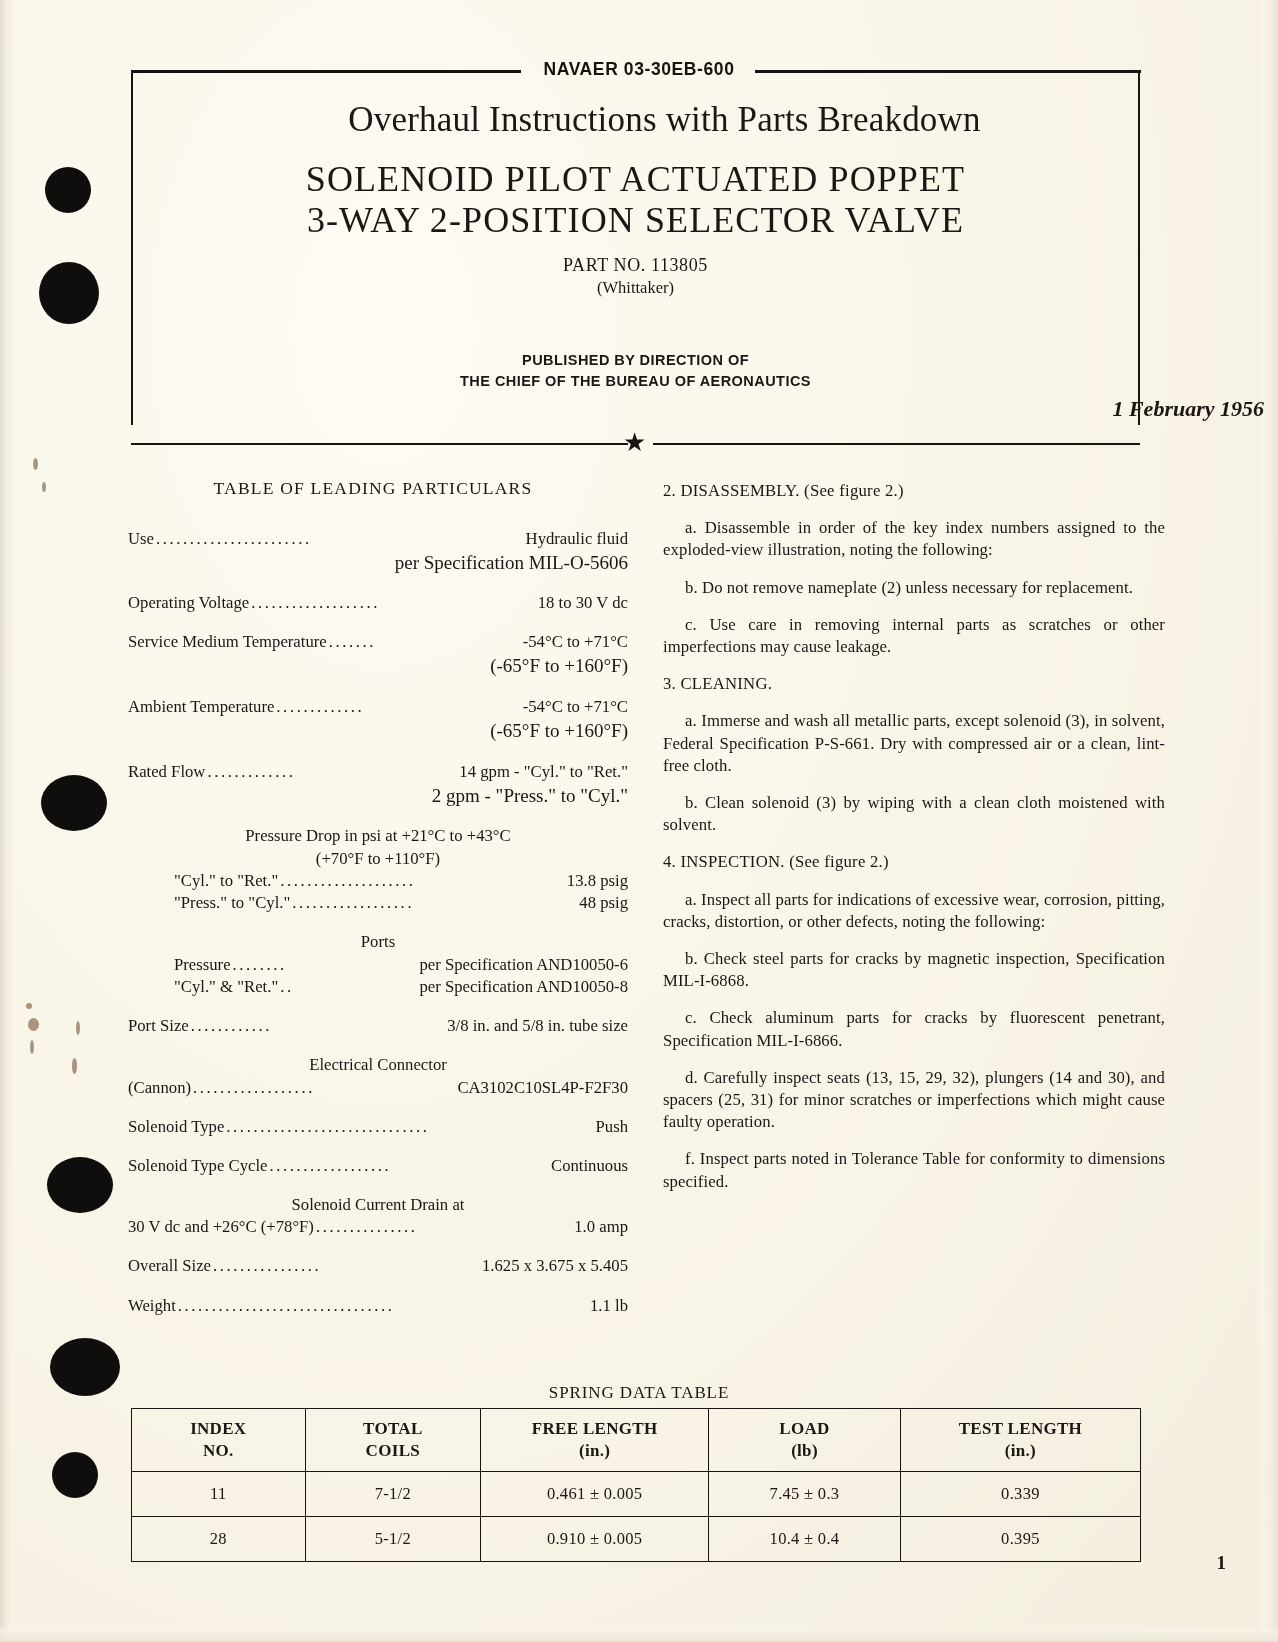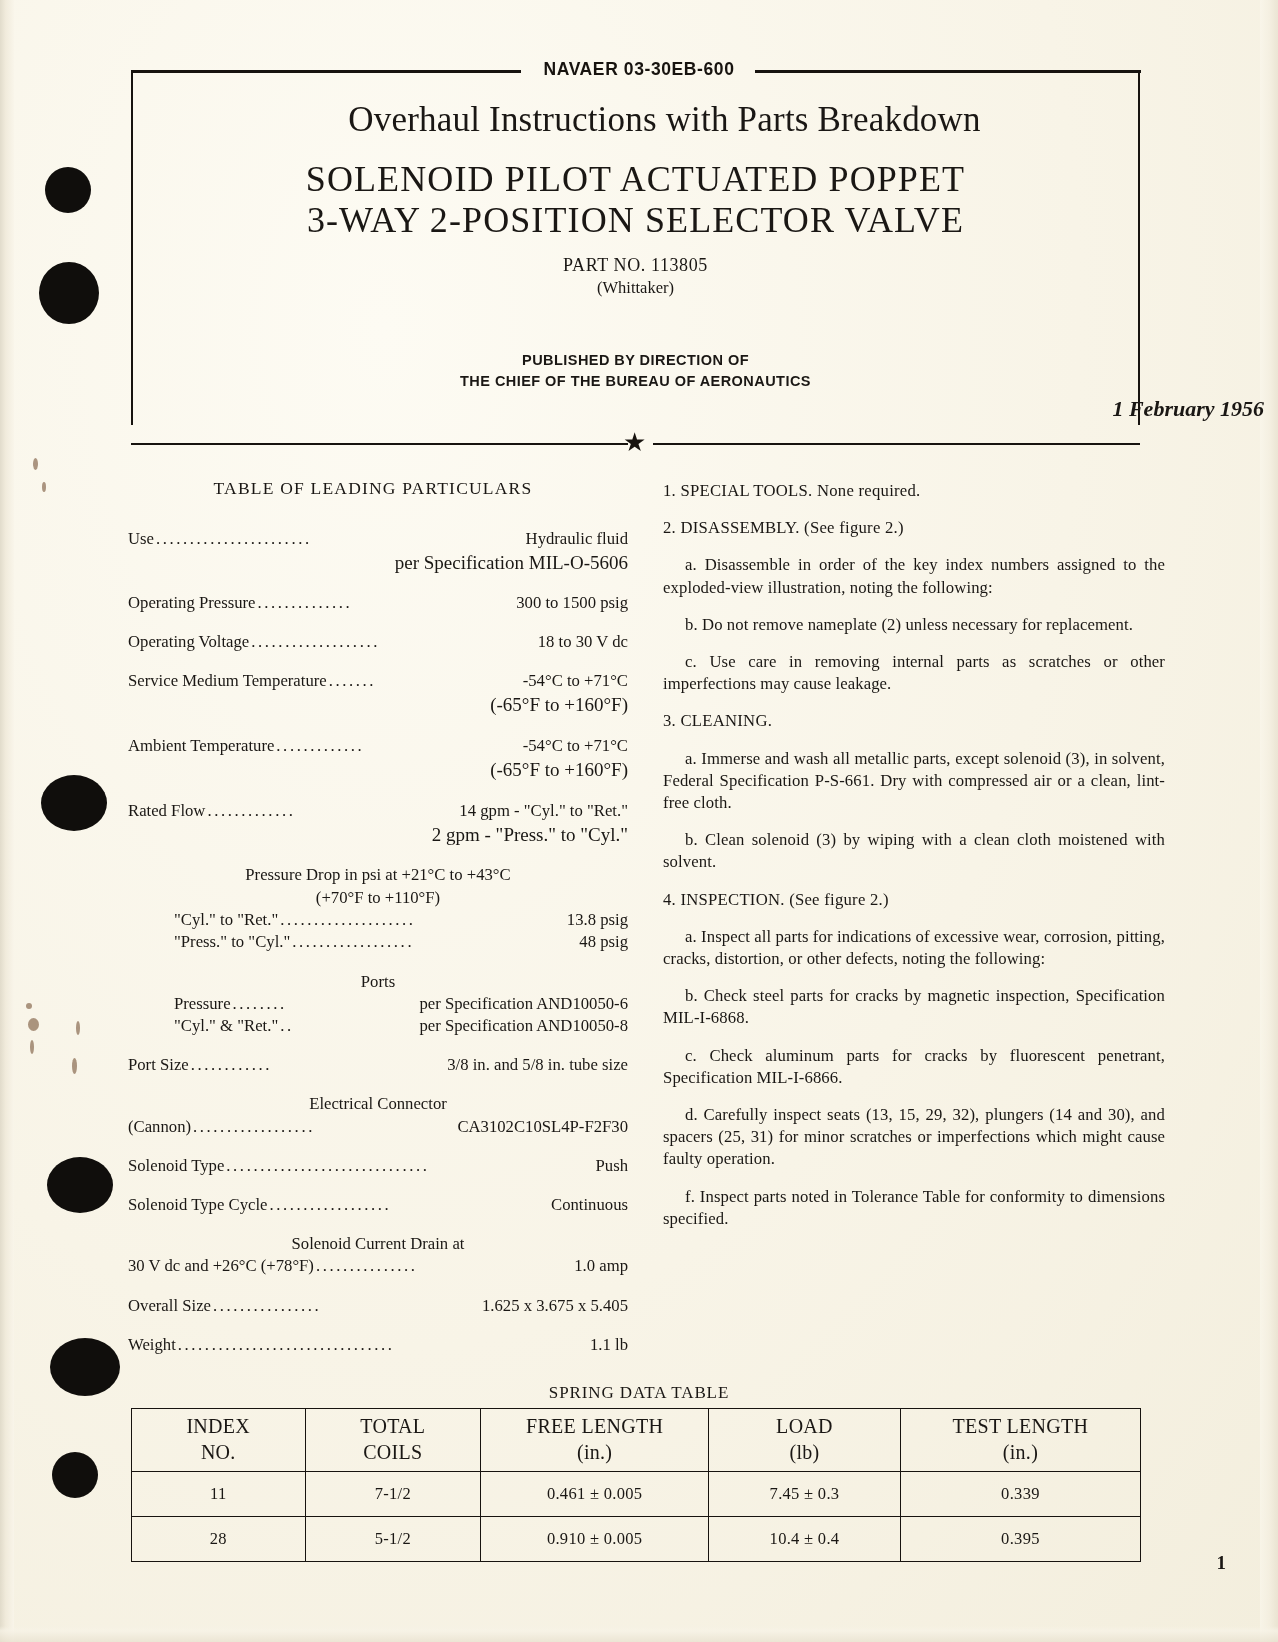--- a/index.html
+++ b/index.html
@@ -249,21 +249,21 @@
     font-size: 16.5px;
     table-layout: fixed;
   }
   table.sdt th, table.sdt td {
     border: 1.6px solid #17130f;
     text-align: center;
     padding: 3px 2px;
     font-weight: normal;
     letter-spacing: .3px;
   }
-  table.sdt th { height: 56px; line-height: 1.28; font-size: 20px; }
+  table.sdt th { height: 56px; line-height: 1.28; font-size: 17px; font-weight: bold; }
   table.sdt td { height: 38px; }
   table.sdt col.c1 { width: 17.2%; }
   table.sdt col.c2 { width: 17.4%; }
   table.sdt col.c3 { width: 22.6%; }
   table.sdt col.c4 { width: 19.0%; }
   table.sdt col.c5 { width: 23.8%; }
 
   .page-num {
     position: absolute;
     right: 52px;
@@ -326,27 +326,20 @@
         <div class="lp-row">
           <div class="lp-line">
             <span class="lp-label">Use</span>
             <span class="lp-dots">.......................</span>
             <span class="lp-val">Hydraulic fluid</span>
           </div>
           <div class="lp-sub">per Specification MIL-O-5606</div>
         </div>
         <div class="lp-row">
           <div class="lp-line">
-            <span class="lp-label">Operating Pressure</span>
-            <span class="lp-dots">..............</span>
-            <span class="lp-val">300 to 1500 psig</span>
-          </div>
-        </div>
-        <div class="lp-row">
-          <div class="lp-line">
             <span class="lp-label">Operating Voltage</span>
             <span class="lp-dots">...................</span>
             <span class="lp-val">18 to 30 V dc</span>
           </div>
         </div>
         <div class="lp-row">
           <div class="lp-line">
             <span class="lp-label">Service Medium Temperature</span>
             <span class="lp-dots">.......</span>
             <span class="lp-val">-54°C to +71°C</span>
@@ -445,21 +438,20 @@
             <span class="lp-label">Weight</span>
             <span class="lp-dots">................................</span>
             <span class="lp-val">1.1 lb</span>
           </div>
         </div>
       </div>
   </div>
 
   <div class="col col-right">
     <div id="proc-body">
-        <div class="proc-head">1.  SPECIAL TOOLS.  None required.</div>
         <div class="proc-head">2.  DISASSEMBLY.  (See figure 2.)</div>
         <div class="proc-para">a.  Disassemble in order of the key index numbers assigned to the exploded-view illustration, noting the following:</div>
         <div class="proc-para">b.  Do not remove nameplate (2) unless necessary for replacement.</div>
         <div class="proc-para">c.  Use care in removing internal parts as scratches or other imperfections may cause leakage.</div>
         <div class="proc-head">3.  CLEANING.</div>
         <div class="proc-para">a.  Immerse and wash all metallic parts, except solenoid (3), in solvent, Federal Specification P-S-661. Dry with compressed air or a clean, lint-free cloth.</div>
         <div class="proc-para">b.  Clean solenoid (3) by wiping with a clean cloth moistened with solvent.</div>
         <div class="proc-head">4.  INSPECTION.  (See figure 2.)</div>
         <div class="proc-para">a.  Inspect all parts for indications of excessive wear, corrosion, pitting, cracks, distortion, or other defects, noting the following:</div>
         <div class="proc-para">b.  Check steel parts for cracks by magnetic inspection, Specification MIL-I-6868.</div>

